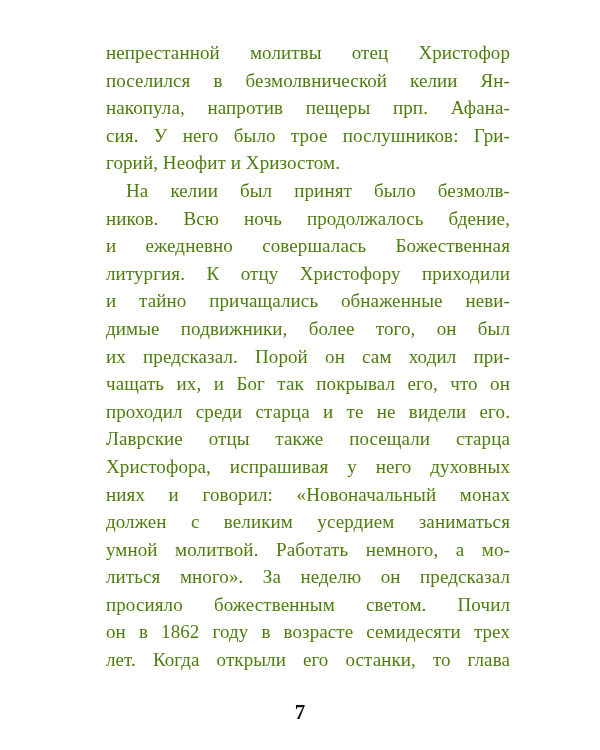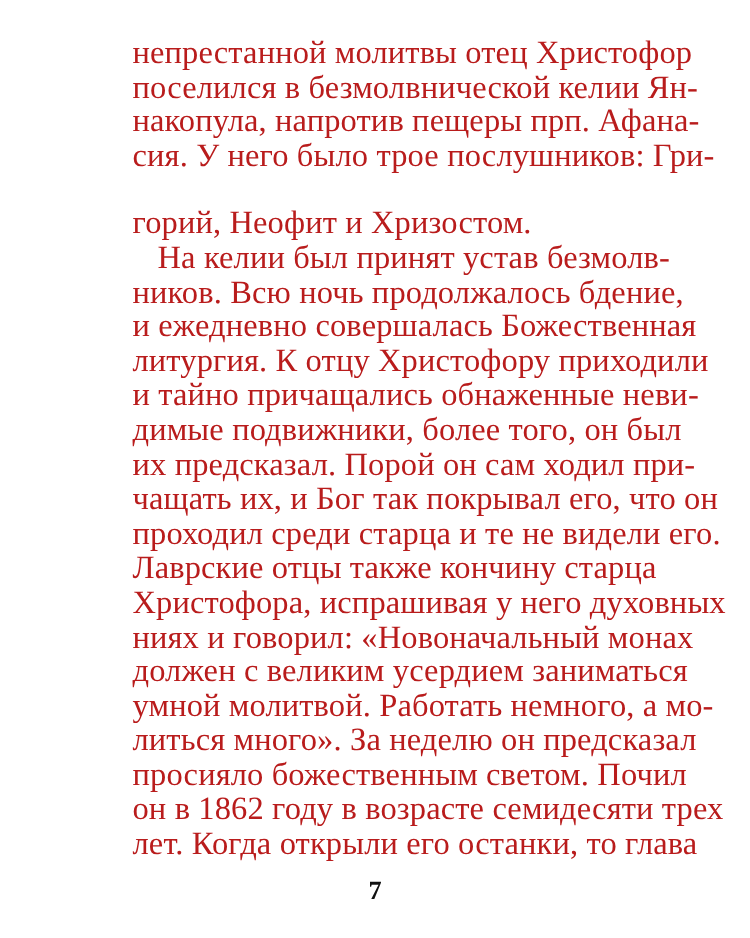--- a/index.html
+++ b/index.html
@@ -1,35 +1,35 @@
 <!DOCTYPE html>
 <html><head>
 <meta charset="utf-8">
 <style>
   html, body { margin: 0; padding: 0; background: #ffffff; }
   body { width: 600px; height: 750px; position: relative; overflow: hidden; }
   .page-text {
     position: absolute;
     left: 106px;
-    top: 28px;
+    top: 39px;
     width: 404px;
     font-family: "Liberation Serif", "DejaVu Serif", serif;
-    font-size: 26px;
+    font-size: 19px;
     line-height: 27.6px;
-    color: #b91c1c;
+    color: #4d7c0f;
     letter-spacing: 0.1px;
   }
   .line {
     display: block;
     text-align: justify;
     text-align-last: justify;
     white-space: nowrap;
     height: 27.6px;
   }
-  .line.last { text-align-last: left; margin-top: 26px; }
+  .line.last { text-align-last: left; }
   .line.indent { padding-left: 20px; }
   .page-number {
     position: absolute;
     left: 0;
     width: 600px;
     top: 700px;
     text-align: center;
     font-family: "Liberation Serif", "DejaVu Serif", serif;
     font-size: 21px;
     font-weight: bold;
@@ -40,30 +40,30 @@
 <body>
 
 <div class="page-text">
 
   <span class="line">непрестанной молитвы отец Христофор</span>
   <span class="line">поселился в безмолвнической келии Ян-</span>
   <span class="line">накопула, напротив пещеры прп. Афана-</span>
   <span class="line">сия. У него было трое послушников: Гри-</span>
   <span class="line last">горий, Неофит и Хризостом.</span>
 
-  <span class="line indent">На келии был принят устав безмолв-</span>
+  <span class="line indent">На келии был принят было безмолв-</span>
   <span class="line">ников. Всю ночь продолжалось бдение,</span>
   <span class="line">и ежедневно совершалась Божественная</span>
   <span class="line">литургия. К отцу Христофору приходили</span>
   <span class="line">и тайно причащались обнаженные неви-</span>
   <span class="line">димые подвижники, более того, он был</span>
   <span class="line">их предсказал. Порой он сам ходил при-</span>
   <span class="line">чащать их, и Бог так покрывал его, что он</span>
   <span class="line">проходил среди старца и те не видели его.</span>
-  <span class="line">Лаврские отцы также кончину старца</span>
+  <span class="line">Лаврские отцы также посещали старца</span>
   <span class="line">Христофора, испрашивая у него духовных</span>
   <span class="line">ниях и говорил: «Новоначальный монах</span>
   <span class="line">должен с великим усердием заниматься</span>
   <span class="line">умной молитвой. Работать немного, а мо-</span>
   <span class="line">литься много». За неделю он предсказал</span>
   <span class="line">просияло божественным светом. Почил</span>
   <span class="line">он в 1862 году в возрасте семидесяти трех</span>
   <span class="line">лет. Когда открыли его останки, то глава</span>
 </div>
 

